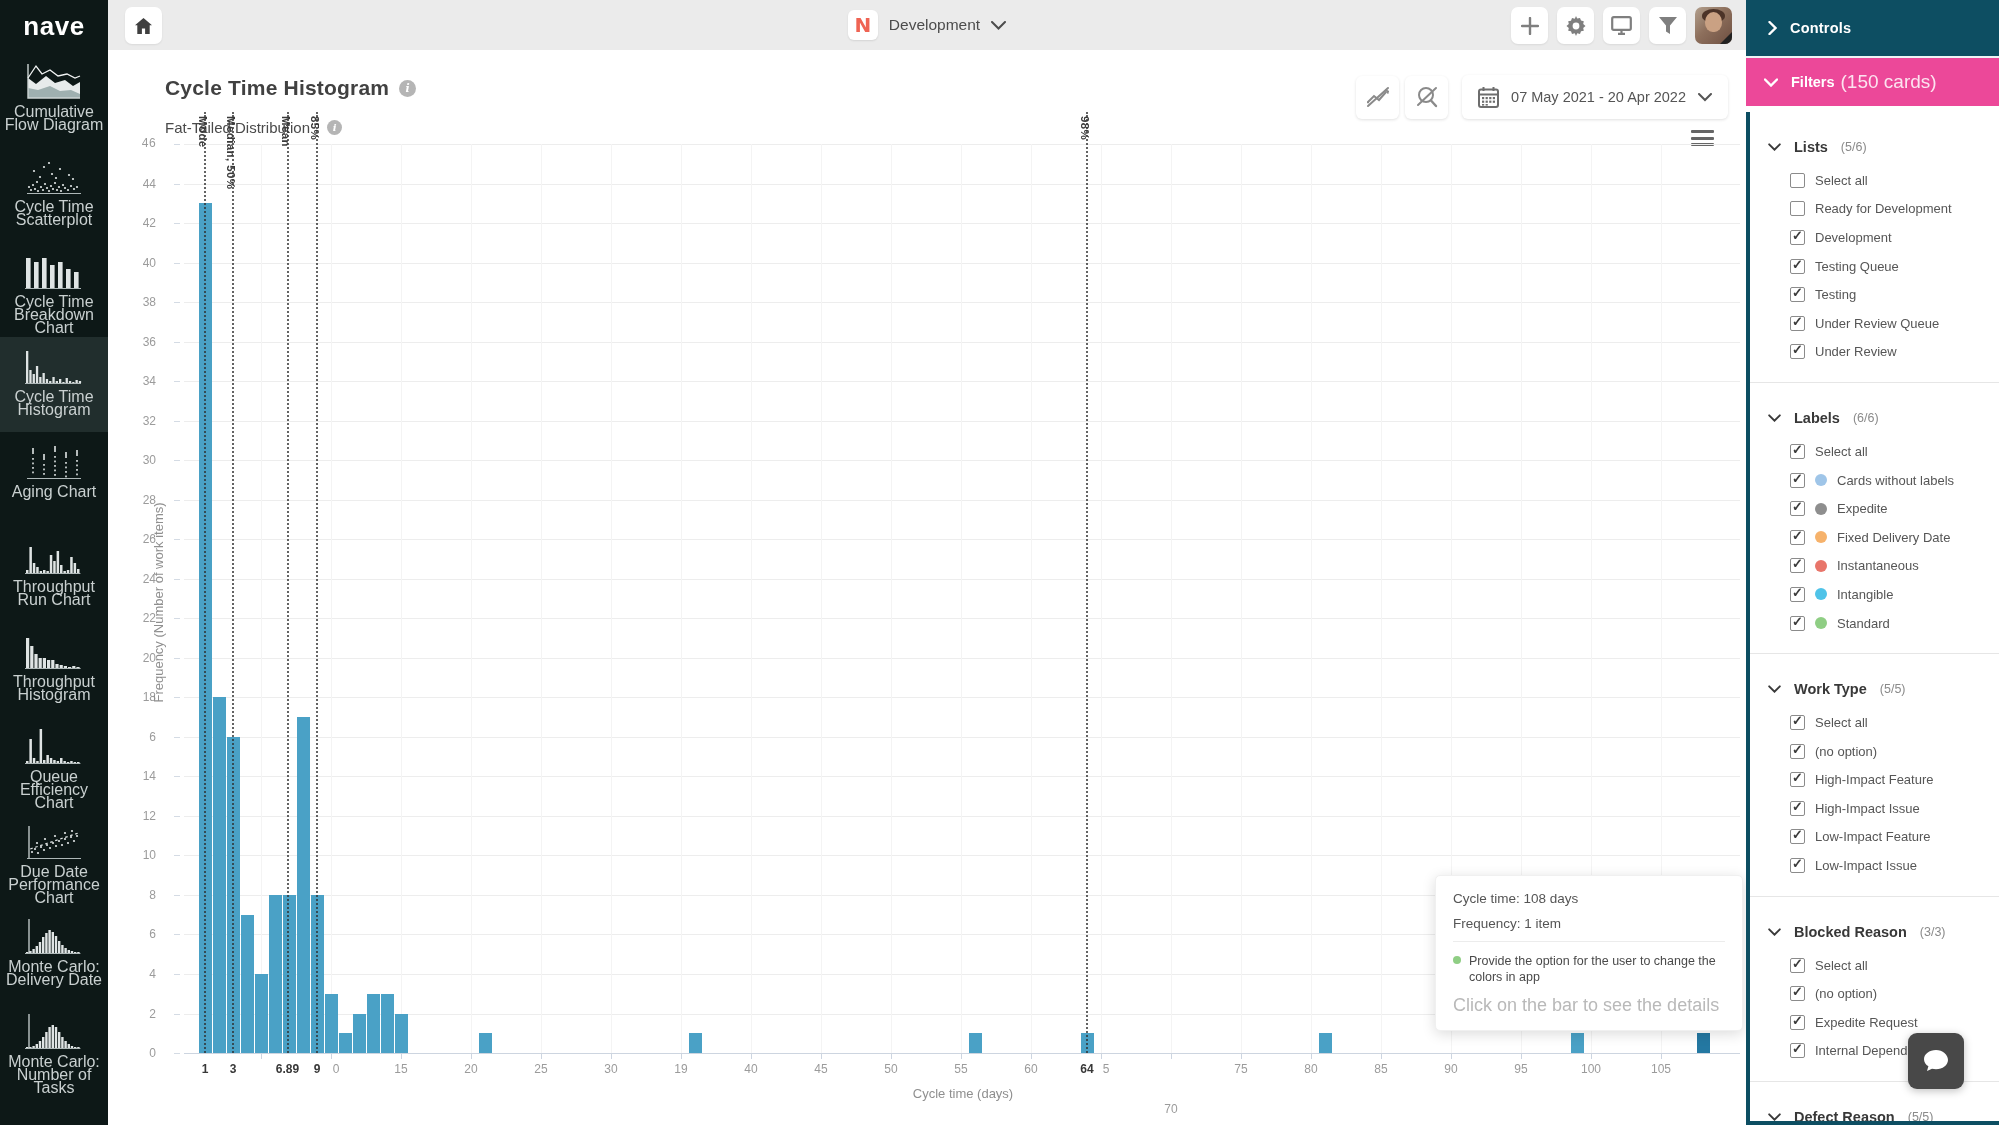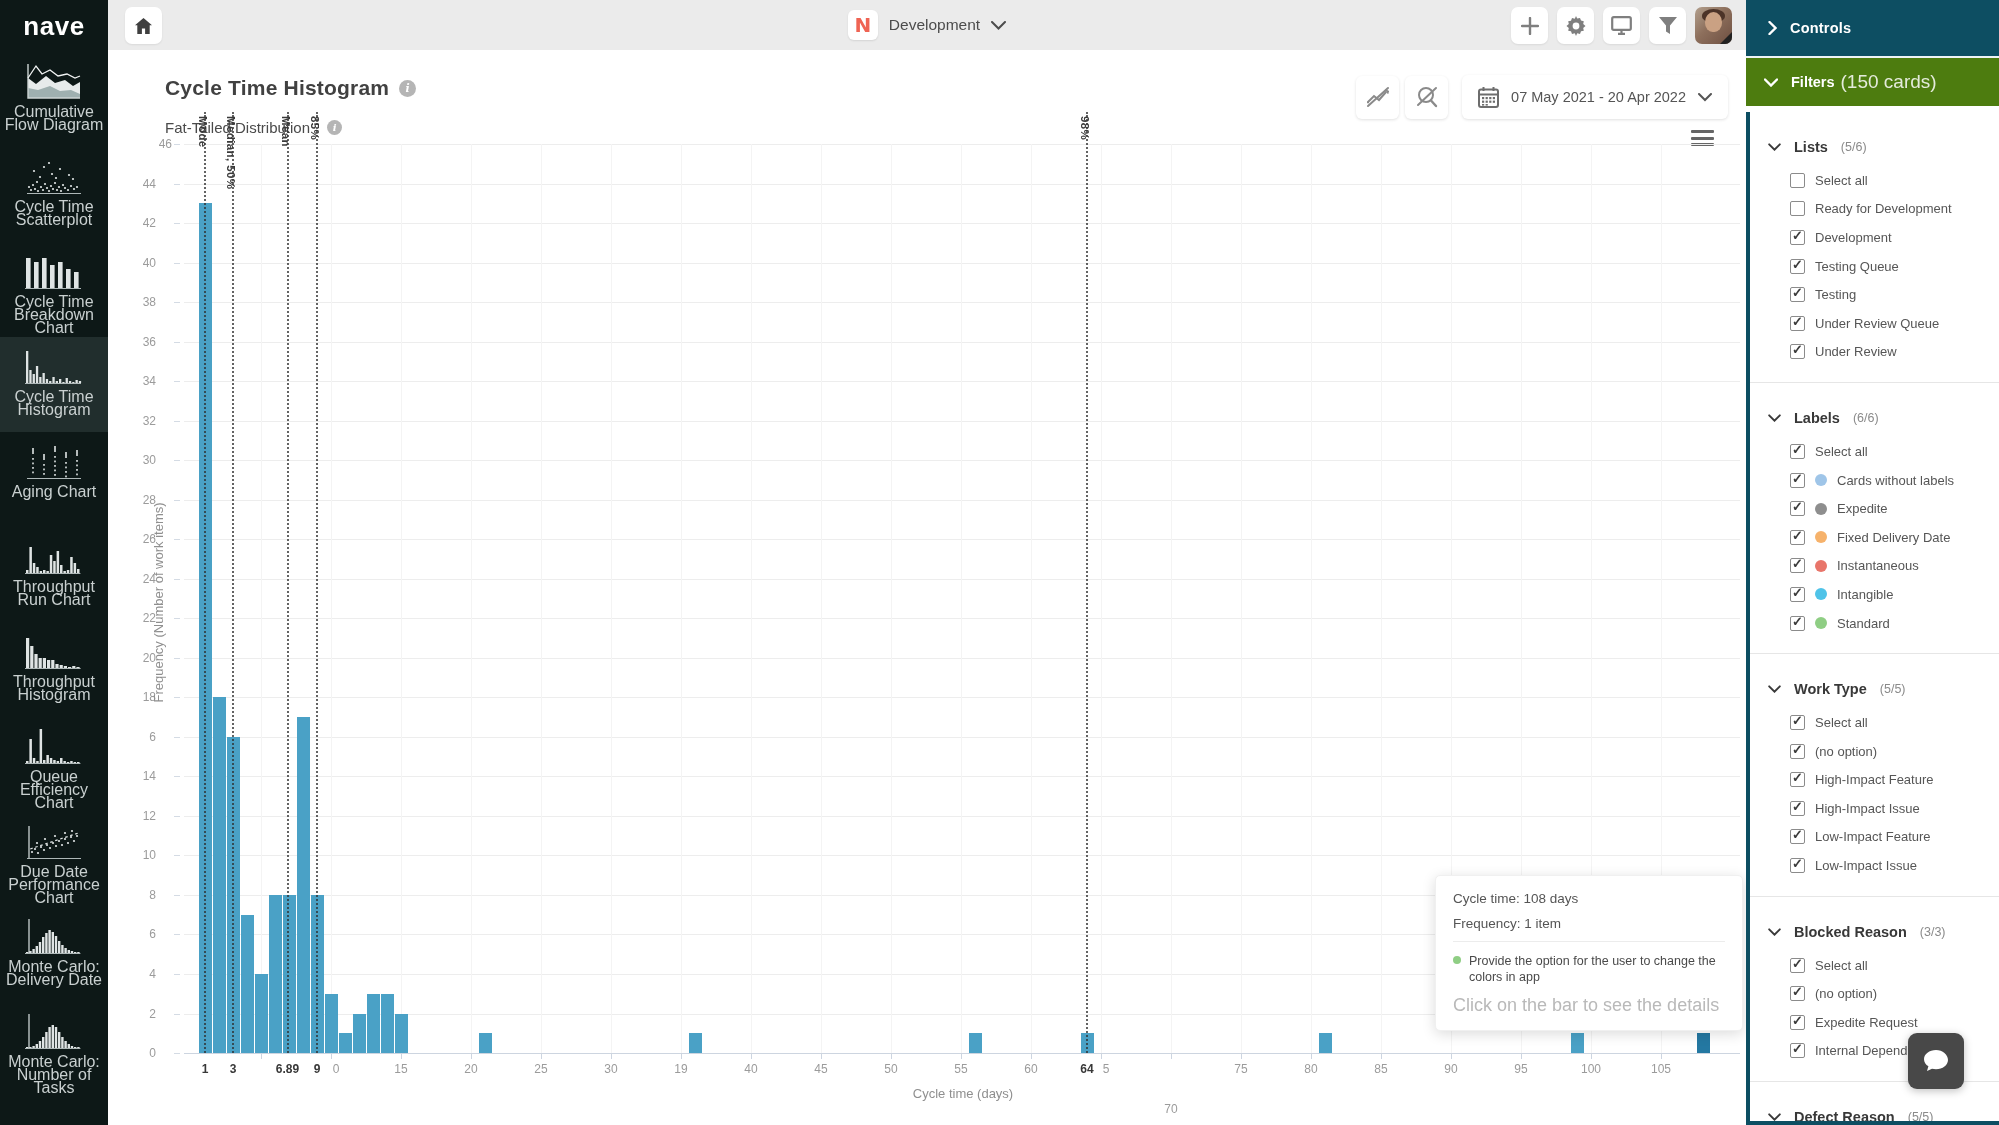--- a/index.html
+++ b/index.html
@@ -66,21 +66,21 @@
   .tt-divider { border-top:1px solid #ececec; margin:2px 0 11px 0; }
   .tt-card { display:flex; gap:8px; font-size:12.5px; color:#4a4a4a; line-height:16px; margin-bottom:10px; }
   .tt-dot { flex:0 0 8px; width:8px; height:8px; border-radius:50%; background:#8fce84; margin-top:3px; }
   .tt-hint { font-size:18px; color:#b9b9b9; }
 
   
   .rpanel { position:absolute; left:1746px; top:0; width:253px; height:1125px; background:#fff; z-index:40; }
   .controls-bar { position:absolute; left:0; top:0; width:100%; height:56px; background:#0d4e62; display:flex; align-items:center; gap:13px; padding-left:22px; cursor:pointer; }
   .controls-bar span { color:#fff; font-size:14.5px; font-weight:700; letter-spacing:.2px; }
   .gap-line { position:absolute; left:0; top:56px; width:100%; height:2px; background:#eef4f5; }
-  .filters-bar { position:absolute; left:0; top:58px; width:100%; height:48px; background:#4d7c0f; display:flex; align-items:center; gap:13px; padding-left:18px; cursor:pointer; }
+  .filters-bar { position:absolute; left:0; top:58px; width:100%; height:48px; background:#ec4899; display:flex; align-items:center; gap:13px; padding-left:18px; cursor:pointer; }
   .filters-bar .ft { color:#fff; font-size:14.5px; font-weight:700; }
   .filters-bar .fc { color:rgba(255,255,255,.85); font-size:19px; font-weight:400; margin-left:-7px; }
   .rcontent { position:absolute; left:0; top:112px; width:100%; height:1009px; background:#fff; border-left:4px solid #0d4e62; overflow:hidden; }
   .f-section { padding:24px 0 16px 0; }
   .f-sep { border-top:1px solid #e6e6e6; }
   .f-header { height:22px; display:flex; align-items:center; padding-left:18px; gap:13px; margin-bottom:8px; cursor:pointer; }
   .f-title { font-size:14.5px; font-weight:700; color:#383838; }
   .f-count { font-size:12.5px; color:#8a8a8a; }
   .f-row { height:28.6px; display:flex; align-items:center; padding-left:40px; gap:10px; cursor:pointer; }
   .cb { flex:0 0 15px; width:15px; height:15px; border:1.6px solid #8b8b8b; border-radius:2px; position:relative; background:#fff; }
@@ -550,21 +550,21 @@
         <div class="gridline-h" style="left: 76px; top: 212.6px; width: 1556px;"></div>
         <div class="y-label" style="left: 8px; top: 205.6px;">40</div>
         <div class="y-tick" style="left: 66px; top: 212.6px;"></div>
         <div class="gridline-h" style="left: 76px; top: 173px; width: 1556px;"></div>
         <div class="y-label" style="left: 8px; top: 166px;">42</div>
         <div class="y-tick" style="left: 66px; top: 173px;"></div>
         <div class="gridline-h" style="left: 76px; top: 133.5px; width: 1556px;"></div>
         <div class="y-label" style="left: 8px; top: 126.5px;">44</div>
         <div class="y-tick" style="left: 66px; top: 133.5px;"></div>
         <div class="gridline-h" style="left: 76px; top: 94px; width: 1556px;"></div>
-        <div class="y-label" style="left: 24px; top: 87px;">46</div>
+        <div class="y-label" style="left: 8px; top: 87px; font-family: Liberation Mono, monospace;">46</div>
         <div class="y-tick" style="left: 66px; top: 94px;"></div>
         <div class="gridline-v" style="left: 153px; top: 94px; height: 909px;"></div>
         <div class="x-tick" style="left: 153px; top: 1003px;"></div>
         <div class="gridline-v" style="left: 223px; top: 94px; height: 909px;"></div>
         <div class="x-tick" style="left: 223px; top: 1003px;"></div>
         <div class="gridline-v" style="left: 293px; top: 94px; height: 909px;"></div>
         <div class="x-tick" style="left: 293px; top: 1003px;"></div>
         <div class="gridline-v" style="left: 363px; top: 94px; height: 909px;"></div>
         <div class="x-tick" style="left: 363px; top: 1003px;"></div>
         <div class="gridline-v" style="left: 433px; top: 94px; height: 909px;"></div>

